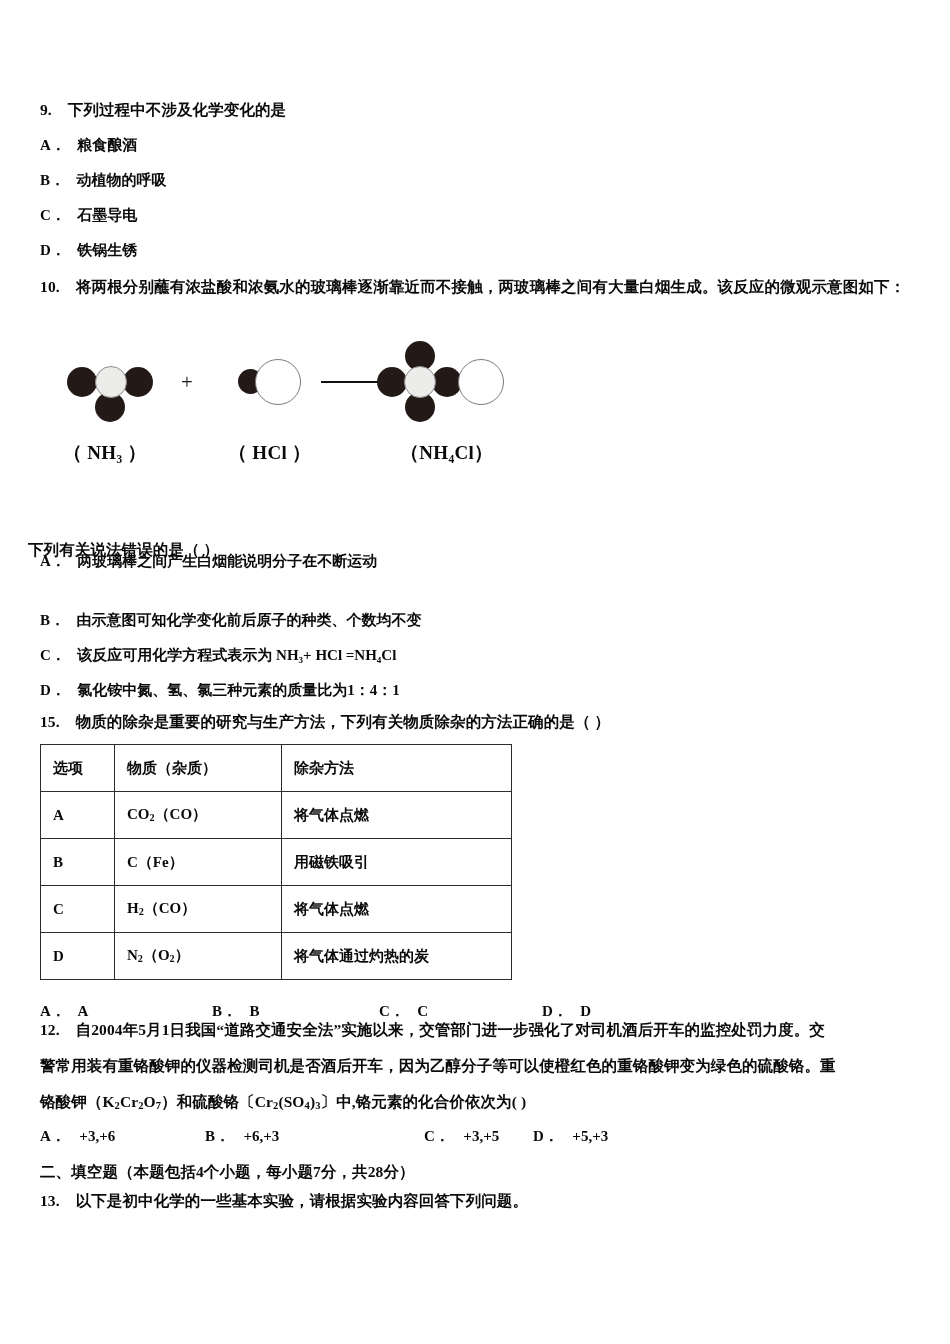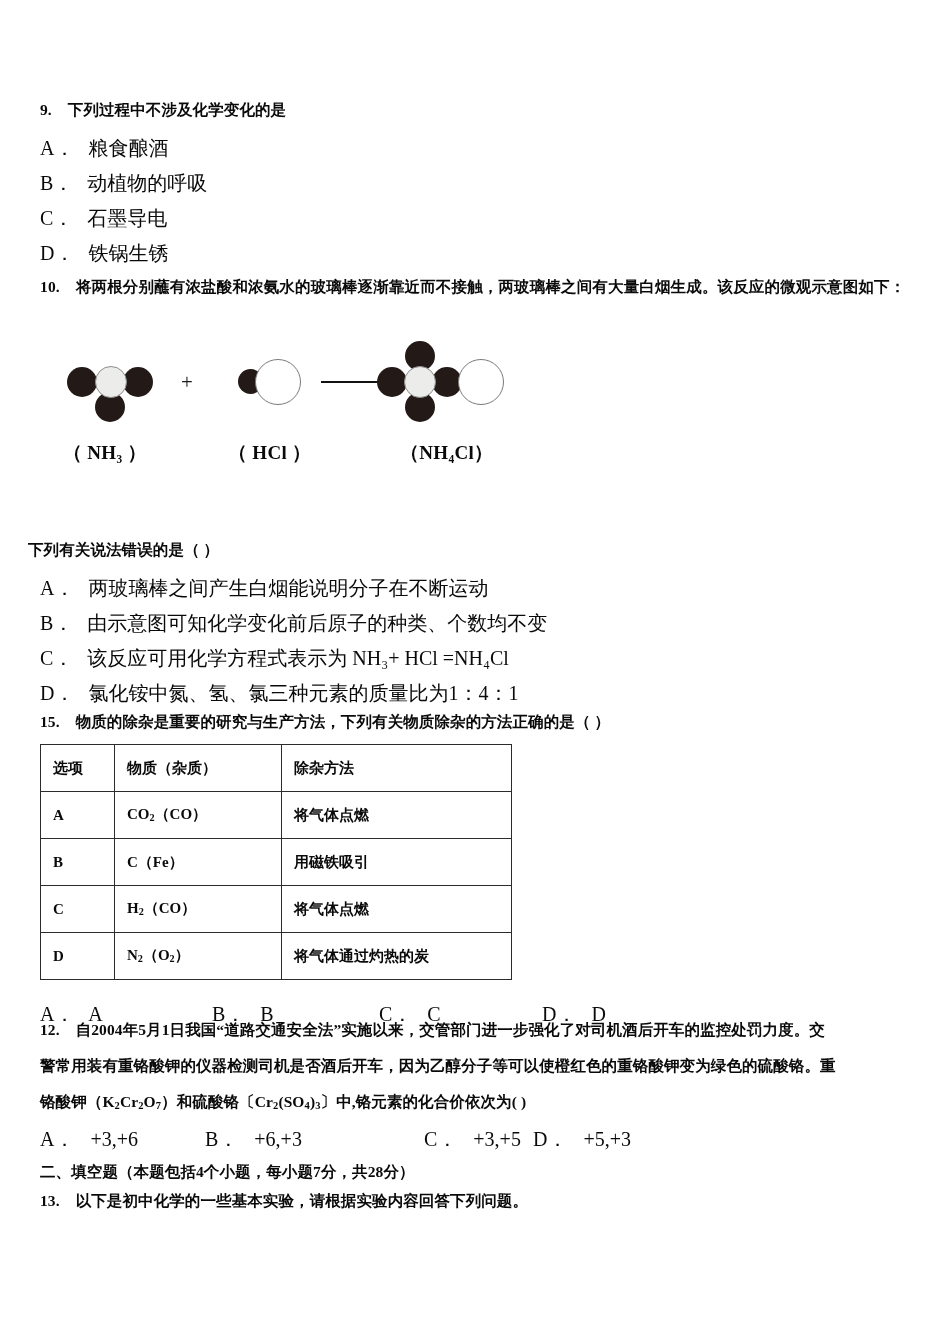--- a/index.html
+++ b/index.html
@@ -38,22 +38,22 @@
     position: absolute;
     font-size: 15.5px;
     font-weight: bold;
     line-height: 34px;
     letter-spacing: 0.15px;
     text-align: justify;
     text-justify: inter-ideograph;
   }
   .opt {
     position: absolute;
-    font-size: 20px;
-    font-weight: normal;
+    font-size: 15px;
+    font-weight: bold;
     white-space: nowrap;
     line-height: 1.2;
   }
   sub {
     font-size: 0.68em;
     vertical-align: -0.22em;
     font-weight: bold;
   }
   .latin { font-family: "Liberation Serif", serif; }
 
@@ -210,21 +210,21 @@
     <div class="atom h" style="left:350px; top:52px;"></div>
     <div class="atom cl" style="left:403px; top:19px;"></div>
 
     <div class="mol-label" style="left:8px; top:100px;">（ NH₃ ）</div>
     <div class="mol-label" style="left:173px; top:100px;">（  HCl  ）</div>
     <div class="mol-label" style="left:345px; top:100px;">（NH₄Cl）</div>
   </div>
 
   <div class="q-line" style="left:28px; top:541px;">下列有关说法错误的是（   ）</div>
 
-  <div class="opt" style="left:40px; top:576px;">
+  <div class="opt" style="left:40px; top:552px;">
     <span>A．</span>
     <span style="display:inline-block;width:4px"></span>
     <span>两玻璃棒之间产生白烟能说明分子在不断运动</span>
   </div>
   <div class="opt" style="left:40px; top:646px;">
     <span>C．</span>
     <span style="display:inline-block;width:4px"></span>
     <span>该反应可用化学方程式表示为 NH₃+ HCl =NH₄Cl</span>
   </div>
   <div class="opt" style="left:40px; top:611px;">

